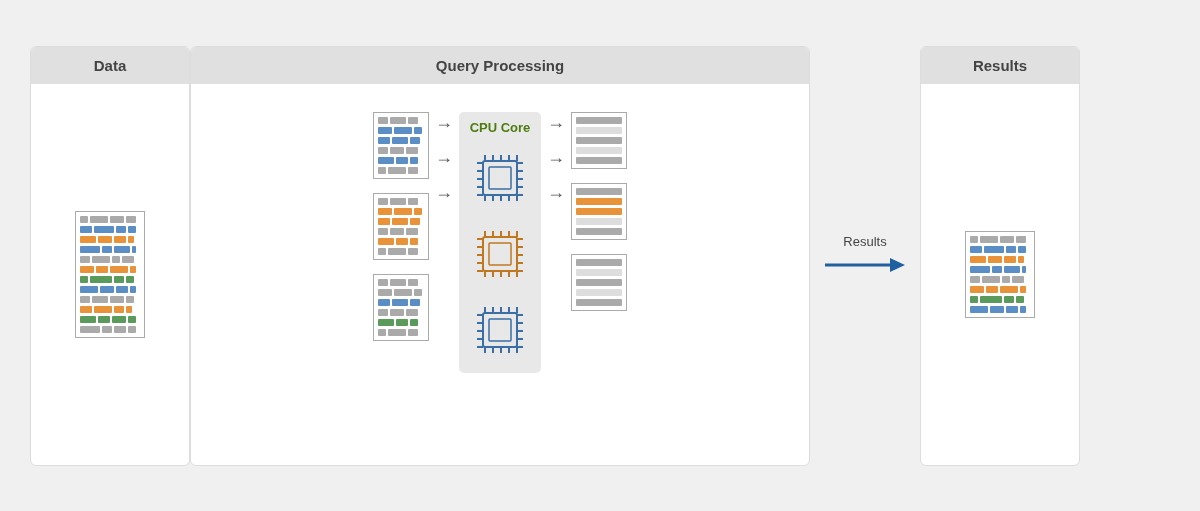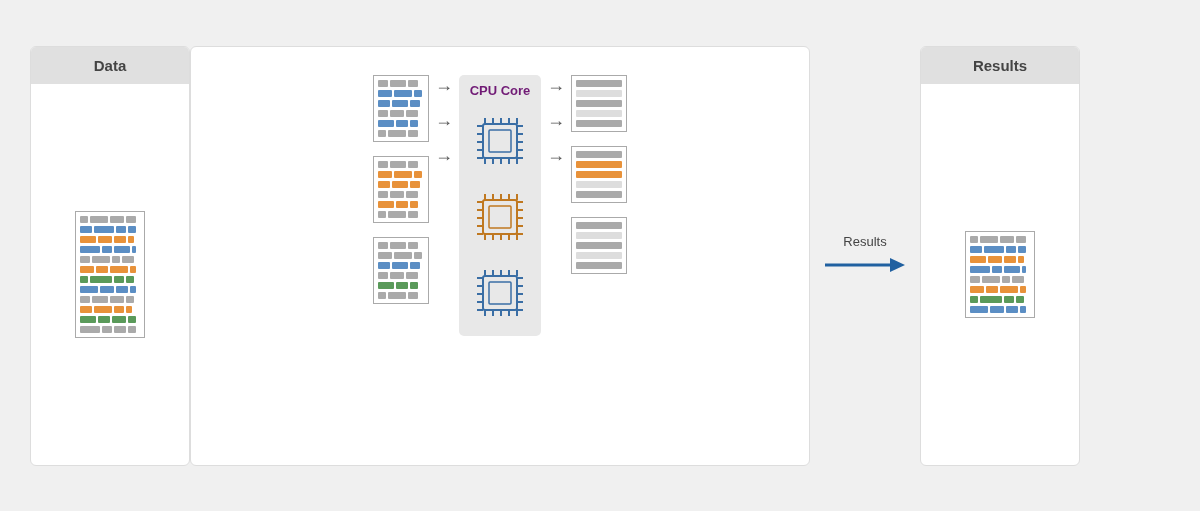--- a/index.html
+++ b/index.html
@@ -113,21 +113,21 @@
       border-radius: 5px;
       display: flex;
       flex-direction: column;
       align-items: center;
       padding: 8px 10px 12px 10px;
       margin-top: 10px;
     }
     .cpu-core-label {
       font-weight: bold;
       font-size: 13px;
-      color: #701a75;
+      color: #4d7c0f;
       margin-bottom: 12px;
     }
     .cpu-icons-col {
       display: flex;
       flex-direction: column;
       gap: 14px;
     }
     
     .mini-arrow {
       font-size: 18px;
@@ -247,20 +247,21 @@
             <div class="cell" style="width:10px;background:#aaa"></div>
             <div class="cell" style="width:12px;background:#aaa"></div>
             <div class="cell" style="width:8px;background:#aaa"></div>
           </div>
       </div>
     </div>
   </div>
 
 
   <div class="panel panel-query">
+    <div class="panel-header">Query Processing</div>
     <div class="panel-body" style="padding:8px 4px;">
       <div class="query-body">
 
         <div class="col-partitions">
 
           <div class="data-table" style="width:56px;">
             <div class="data-table-row">
                 <div class="cell" style="width:10px;background:#aaa"></div>
                 <div class="cell" style="width:16px;background:#aaa"></div>
                 <div class="cell" style="width:10px;background:#aaa"></div>

